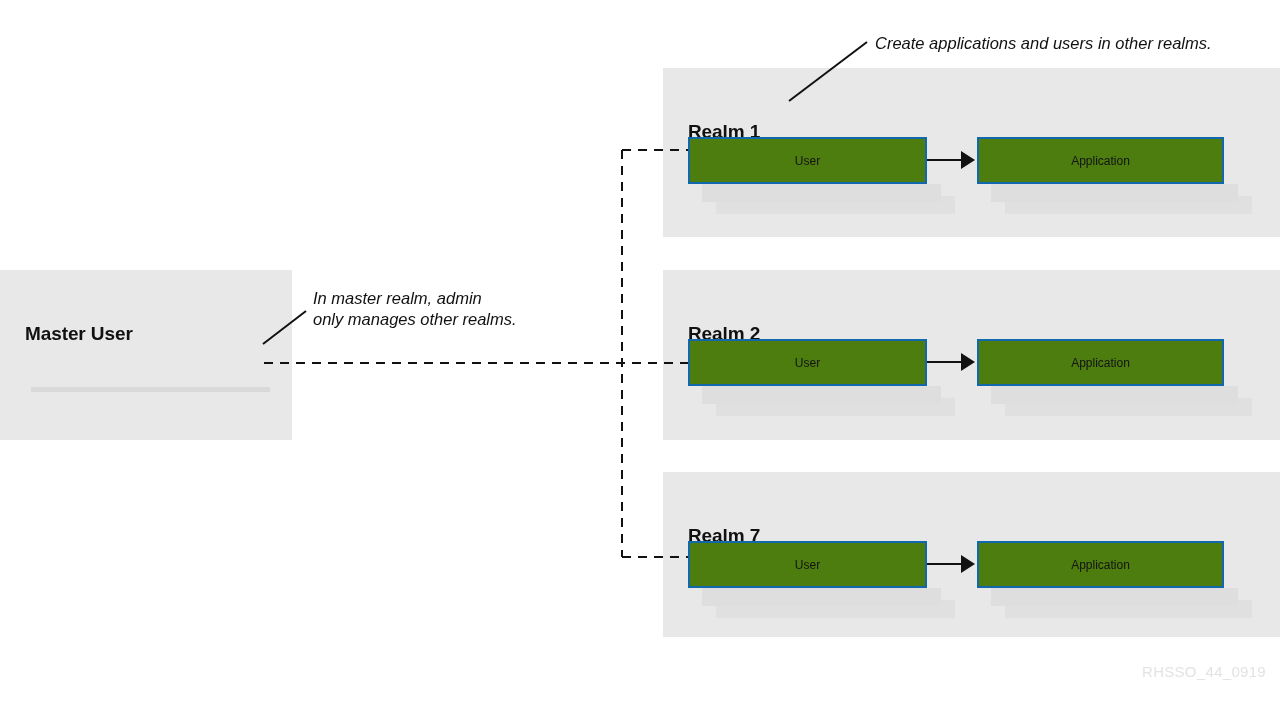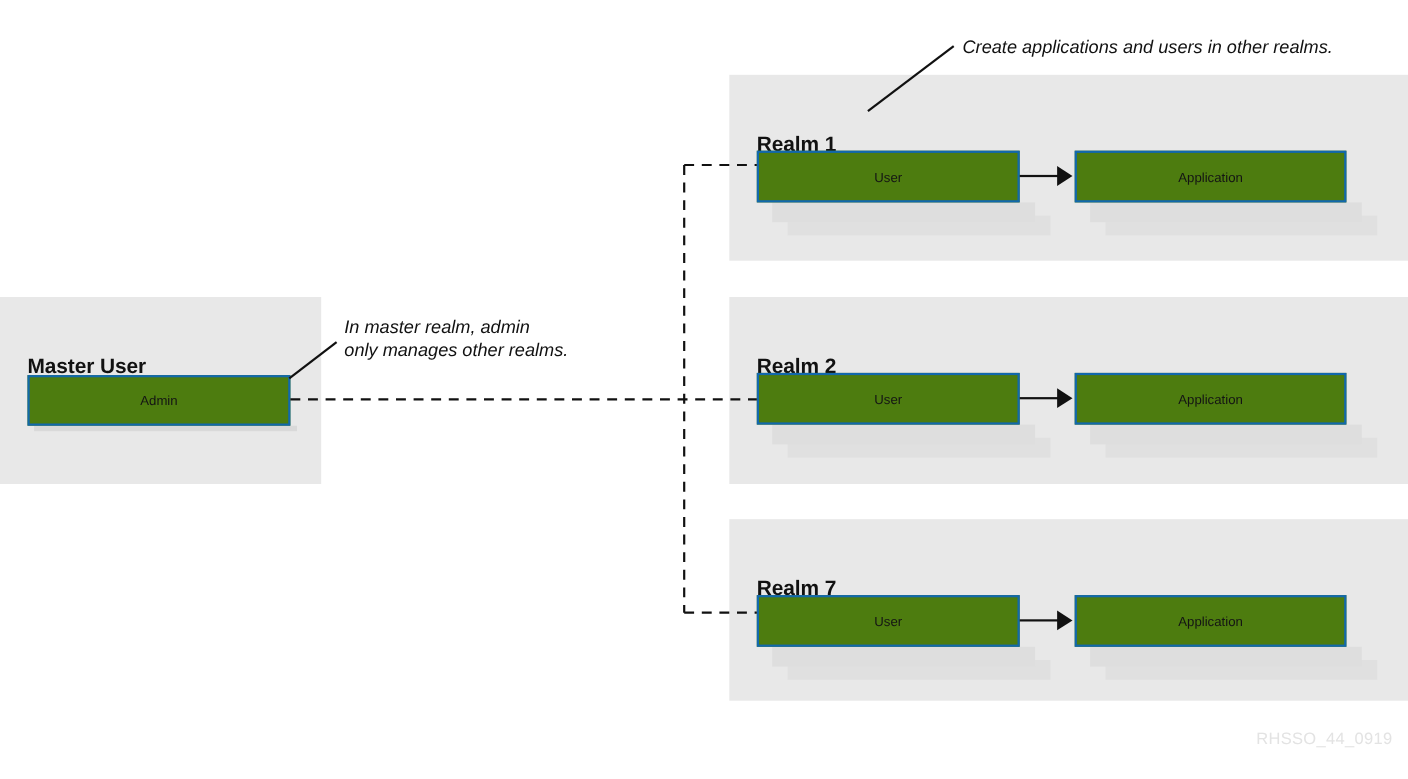--- a/index.html
+++ b/index.html
@@ -102,21 +102,20 @@
   }
 </style>
 </head>
 <body>
 
 <div id="canvas">
 
   <div class="panel" style="left:0px; top:270px; width:292px; height:170px;"></div>
   <div class="panel-title" style="left:25px; top:295px;">Master User</div>
   <div class="admin-shadow" style="left:31px; top:387px; width:239px; height:5px;"></div>
-  <div class="box" style="left:25px; top:341px; width:239px; height:46px;">Admin</div>
 
   <div class="panel" style="left:663px; top:68px; width:617px; height:169px;"></div>
   <div class="panel-title" style="left:688px; top:93px;">Realm 1</div>
 
   <div class="box-stack-2" style="left:716px; top:196px; width:239px; height:18px;"></div>
   <div class="box-stack-1" style="left:702px; top:184px; width:239px; height:18px;"></div>
   <div class="box" style="left:688px; top:137px; width:239px; height:47px;">User</div>
 
   <div class="box-stack-2" style="left:1005px; top:196px; width:247px; height:18px;"></div>
   <div class="box-stack-1" style="left:991px; top:184px; width:247px; height:18px;"></div>

